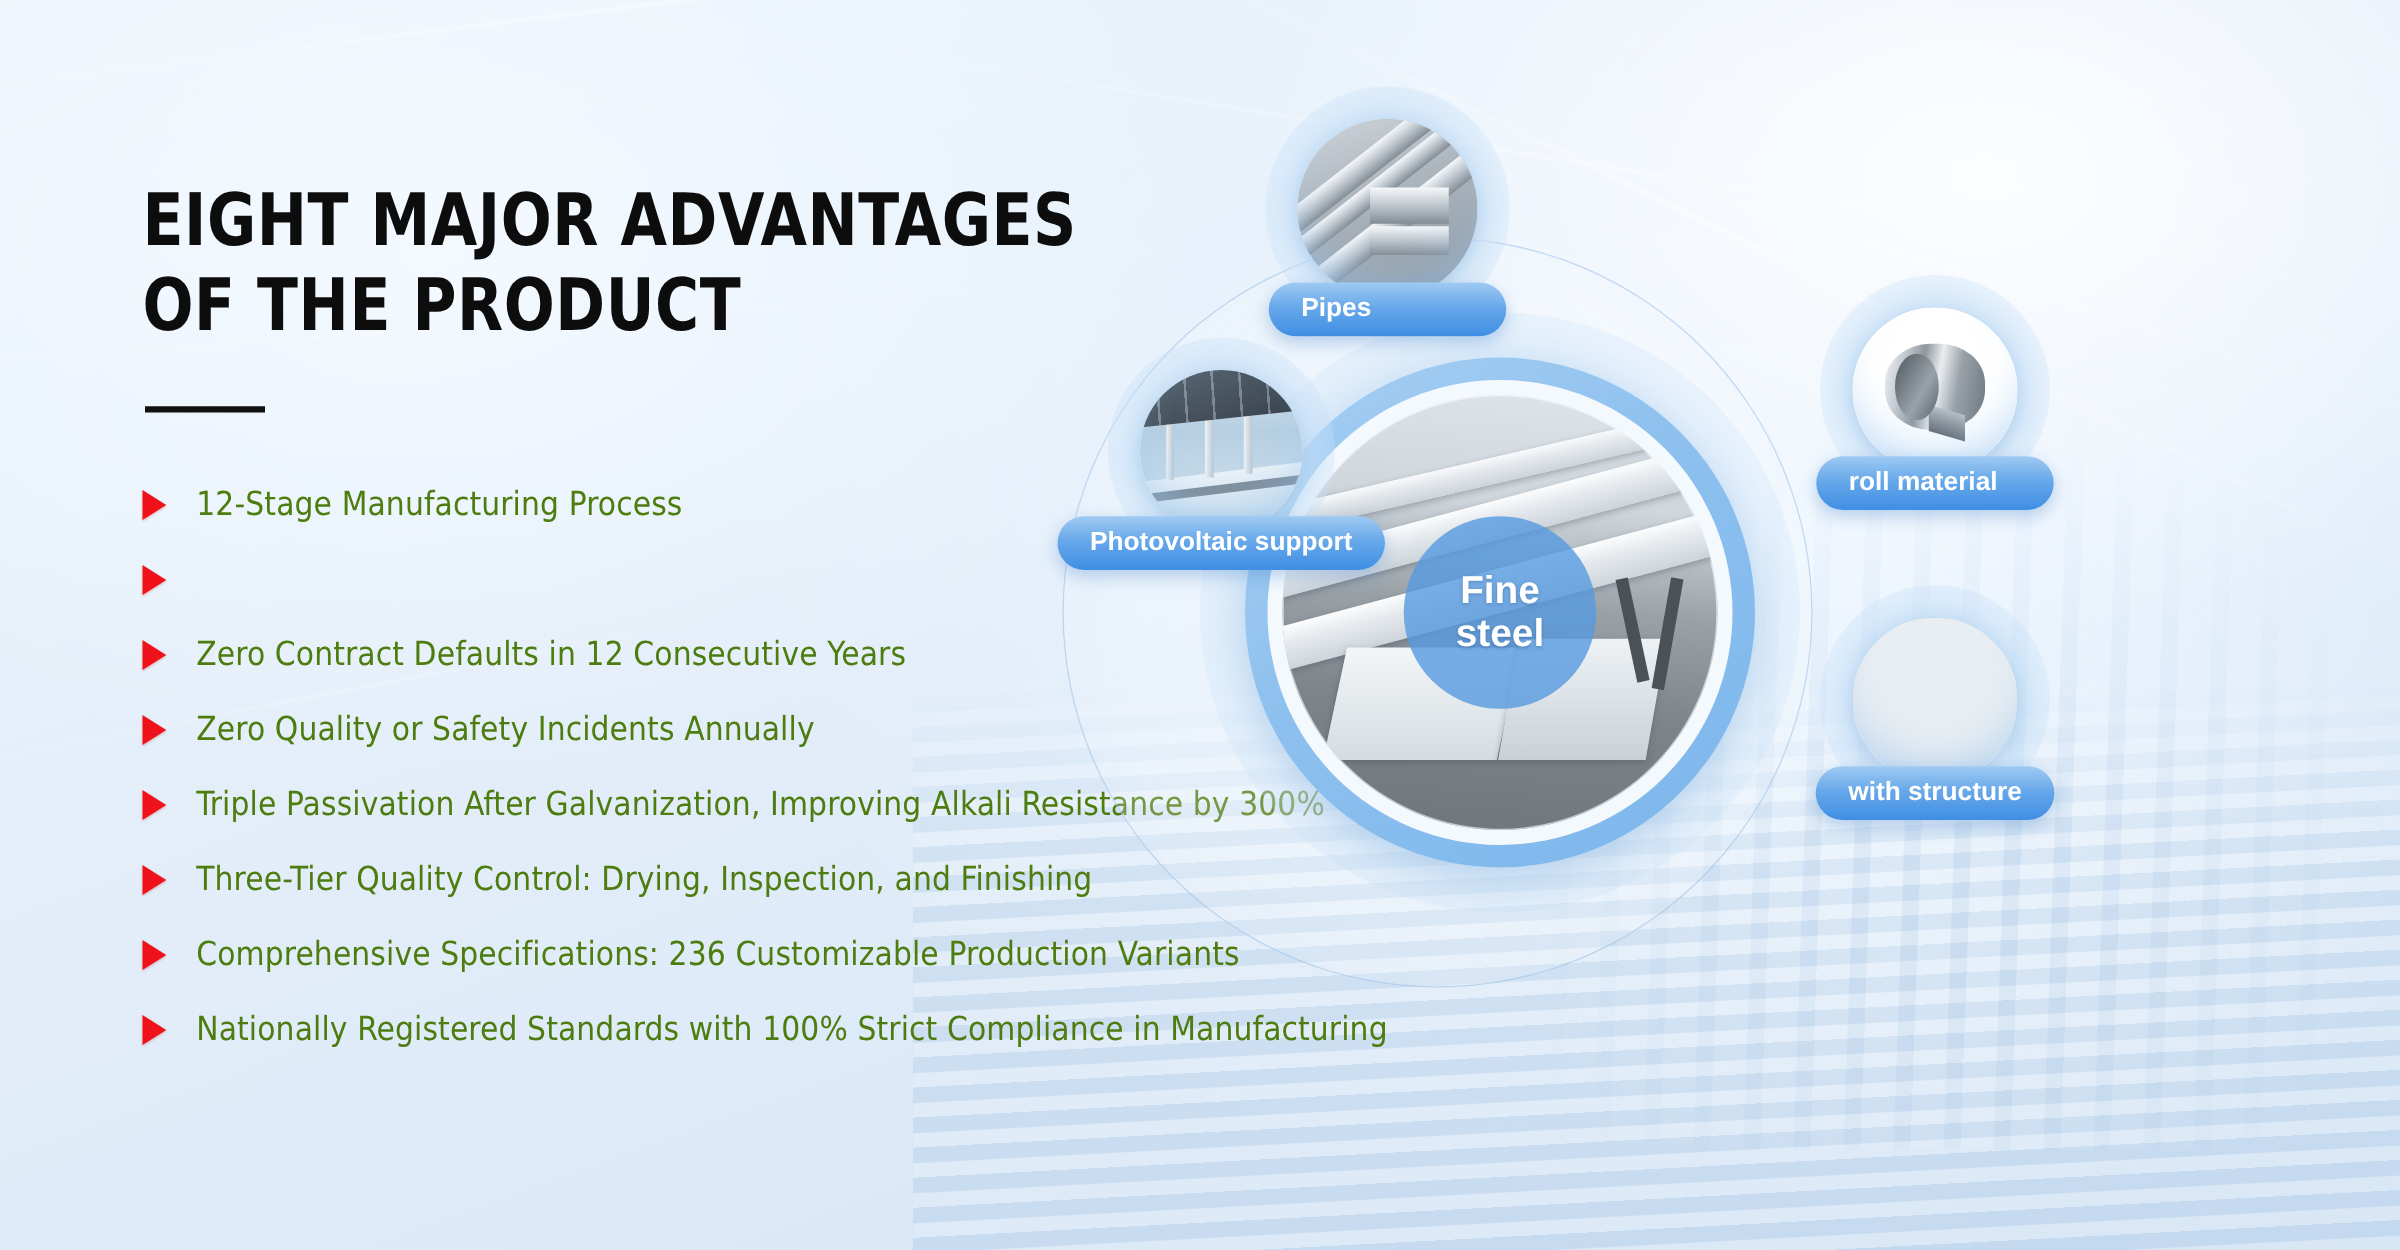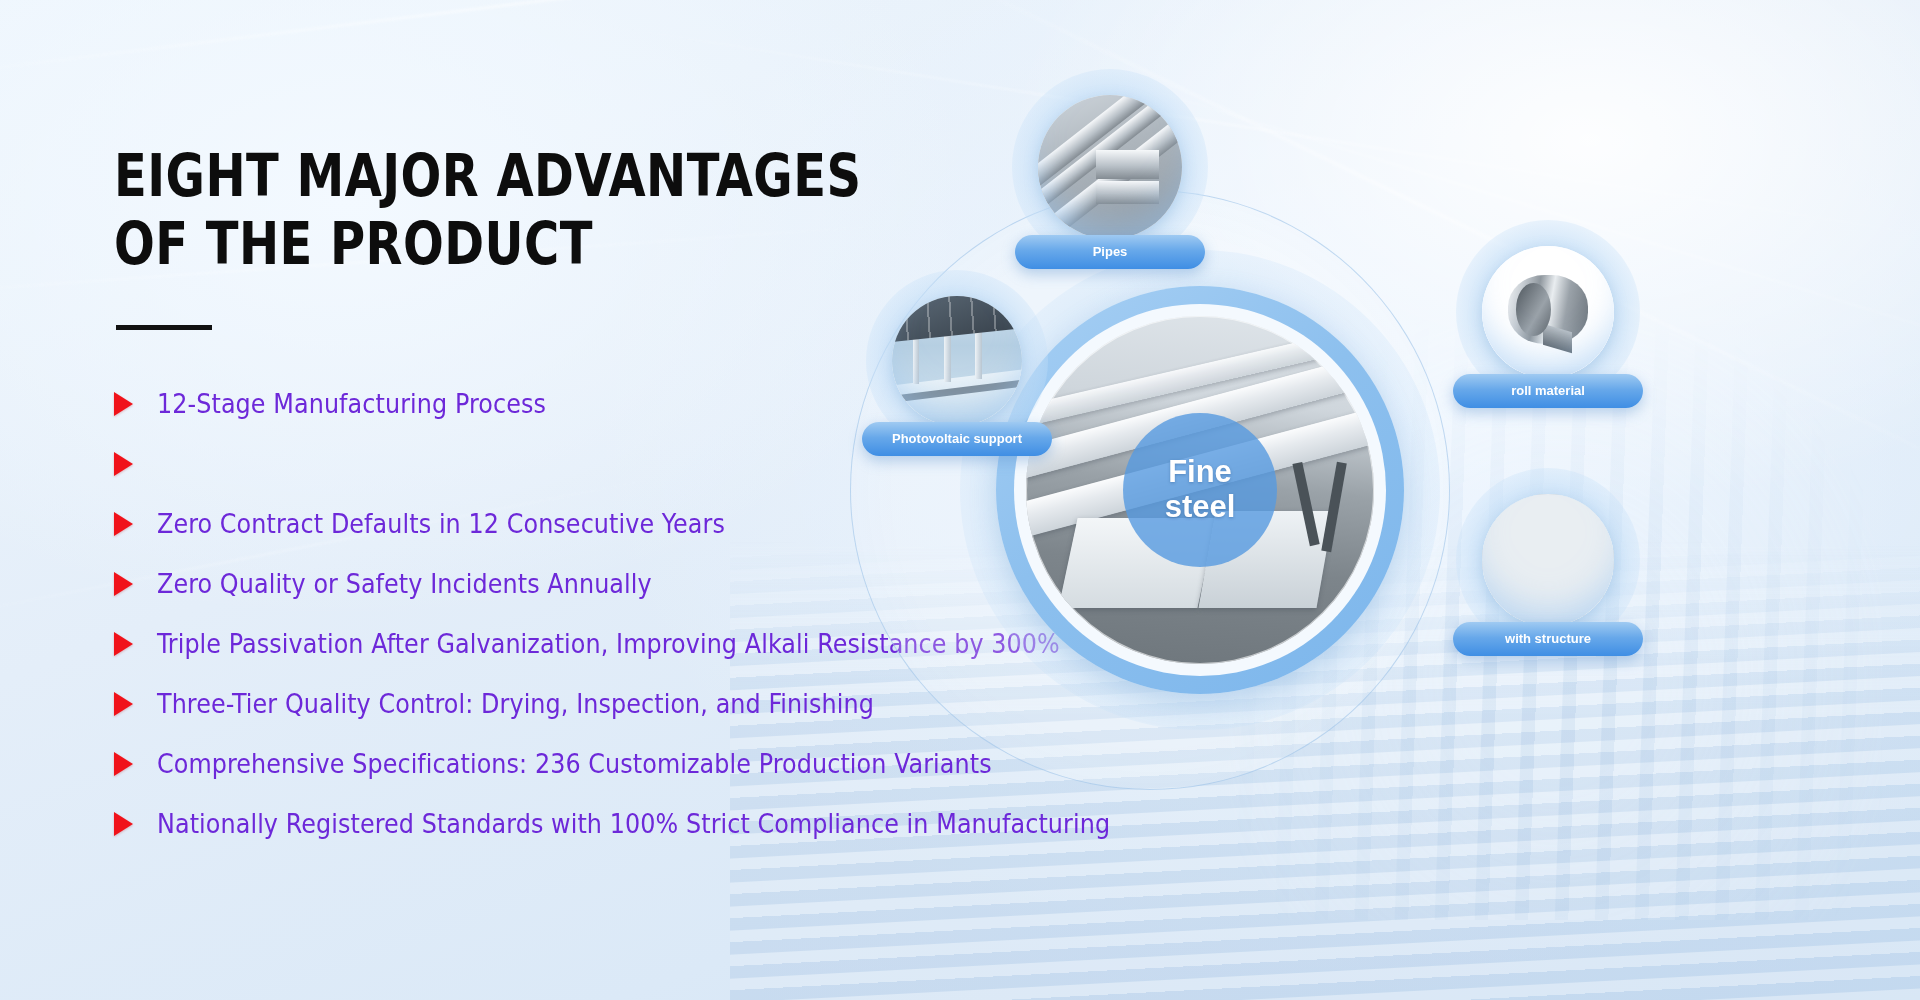--- a/index.html
+++ b/index.html
@@ -87,21 +87,21 @@
     width:0; height:0; flex:0 0 auto;
     border-left:19px solid #f0121a;
     border-top:12px solid transparent;
     border-bottom:12px solid transparent;
     margin-right:24px;
     filter:drop-shadow(0 1px 1px rgba(180,0,0,.25));
   }
   .btxt{
     font-family:"Liberation Sans Narrow","DejaVu Sans Condensed","Liberation Sans", sans-serif;
     font-size:26.5px;
-    color:#6d28d9;
+    color:#4d7c0f;
     white-space:nowrap;
     letter-spacing:.1px;
   }
 
   
   .diagram{ position:absolute; left:860px; top:0; width:1060px; height:1000px; }
 
   .orbit{
     position:absolute; left:0; top:0;
     border-radius:50%;
@@ -179,21 +179,21 @@
     overflow:hidden;
     box-shadow:0 4px 14px rgba(120,165,210,.35), inset 0 0 0 1px rgba(255,255,255,.75);
   }
   .sat-label{
     position:absolute; left:50%; transform:translateX(-50%);
     bottom:-30px;
     min-width:190px;
     padding:9px 26px 10px;
     border-radius:22px;
     background:linear-gradient(180deg,#9fcaf2 0%,#67a8ea 46%,#3f8ee4 100%);
-    color:#fff; font-size:13px; font-weight:bold; text-align:center;
+    color:#fff; font-size:21px; font-weight:bold; text-align:left;
     white-space:nowrap;
     box-shadow:0 5px 14px rgba(90,145,205,.40);
     z-index:3;
   }
   .sat-img::after{
     content:""; position:absolute; inset:0; border-radius:50%;
     box-shadow:inset 0 -28px 34px -14px rgba(150,195,240,.55);
   }
 
   
@@ -363,21 +363,21 @@
           <i class="pp2"></i>
           <i class="pp3"></i>
           <i class="pp4"></i>
           <i class="pp5"></i>
       </div>
     </div>
     <div class="sat-label">Pipes</div>
   </div>
 
 
-  <div class="sat" style="left:32px; top:296px; width:130px; height:130px;">
+  <div class="sat" style="left:52px; top:296px; width:130px; height:130px;">
     <div class="sat-halo"></div>
     <div class="sat-img">
       <div class="ph ph-pv">
         <i class="pv-floor"></i>
           <i class="pv-rail"></i>
         <i class="pv-col pvc1"></i>
           <i class="pv-col pvc2"></i>
           <i class="pv-col pvc3"></i>
         <i class="pv-roof"></i>
           <i class="pv-grid"></i>

